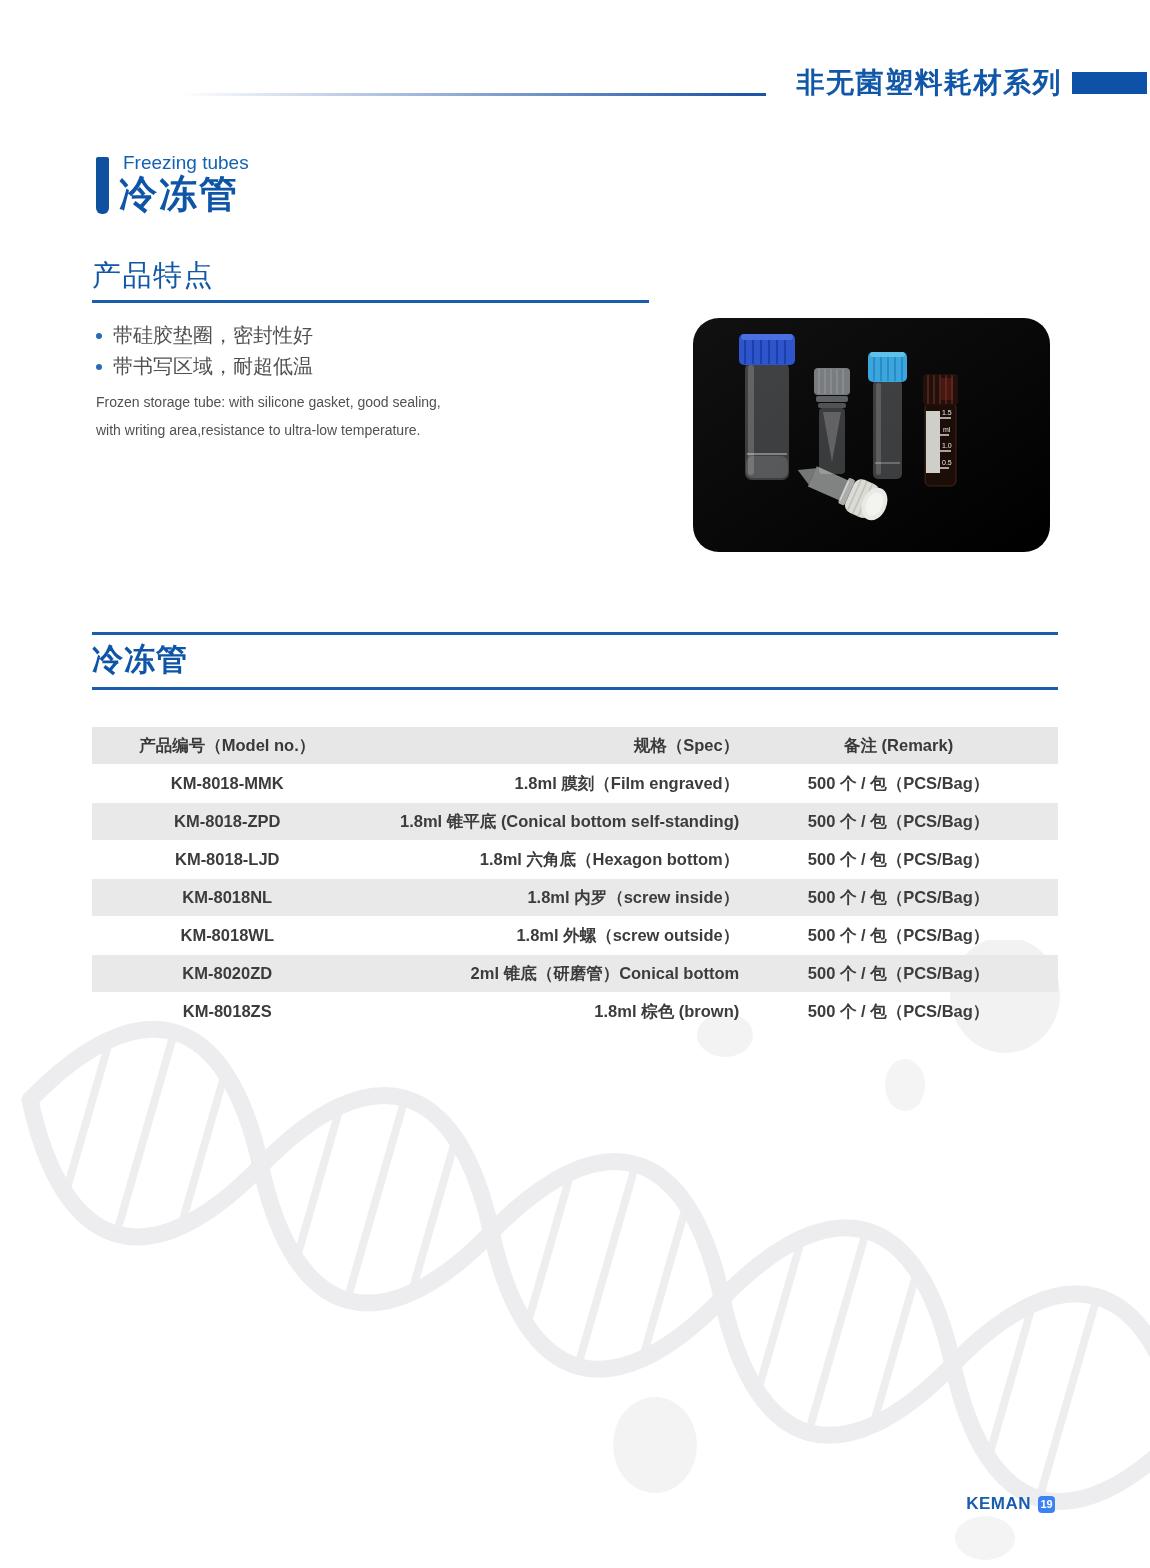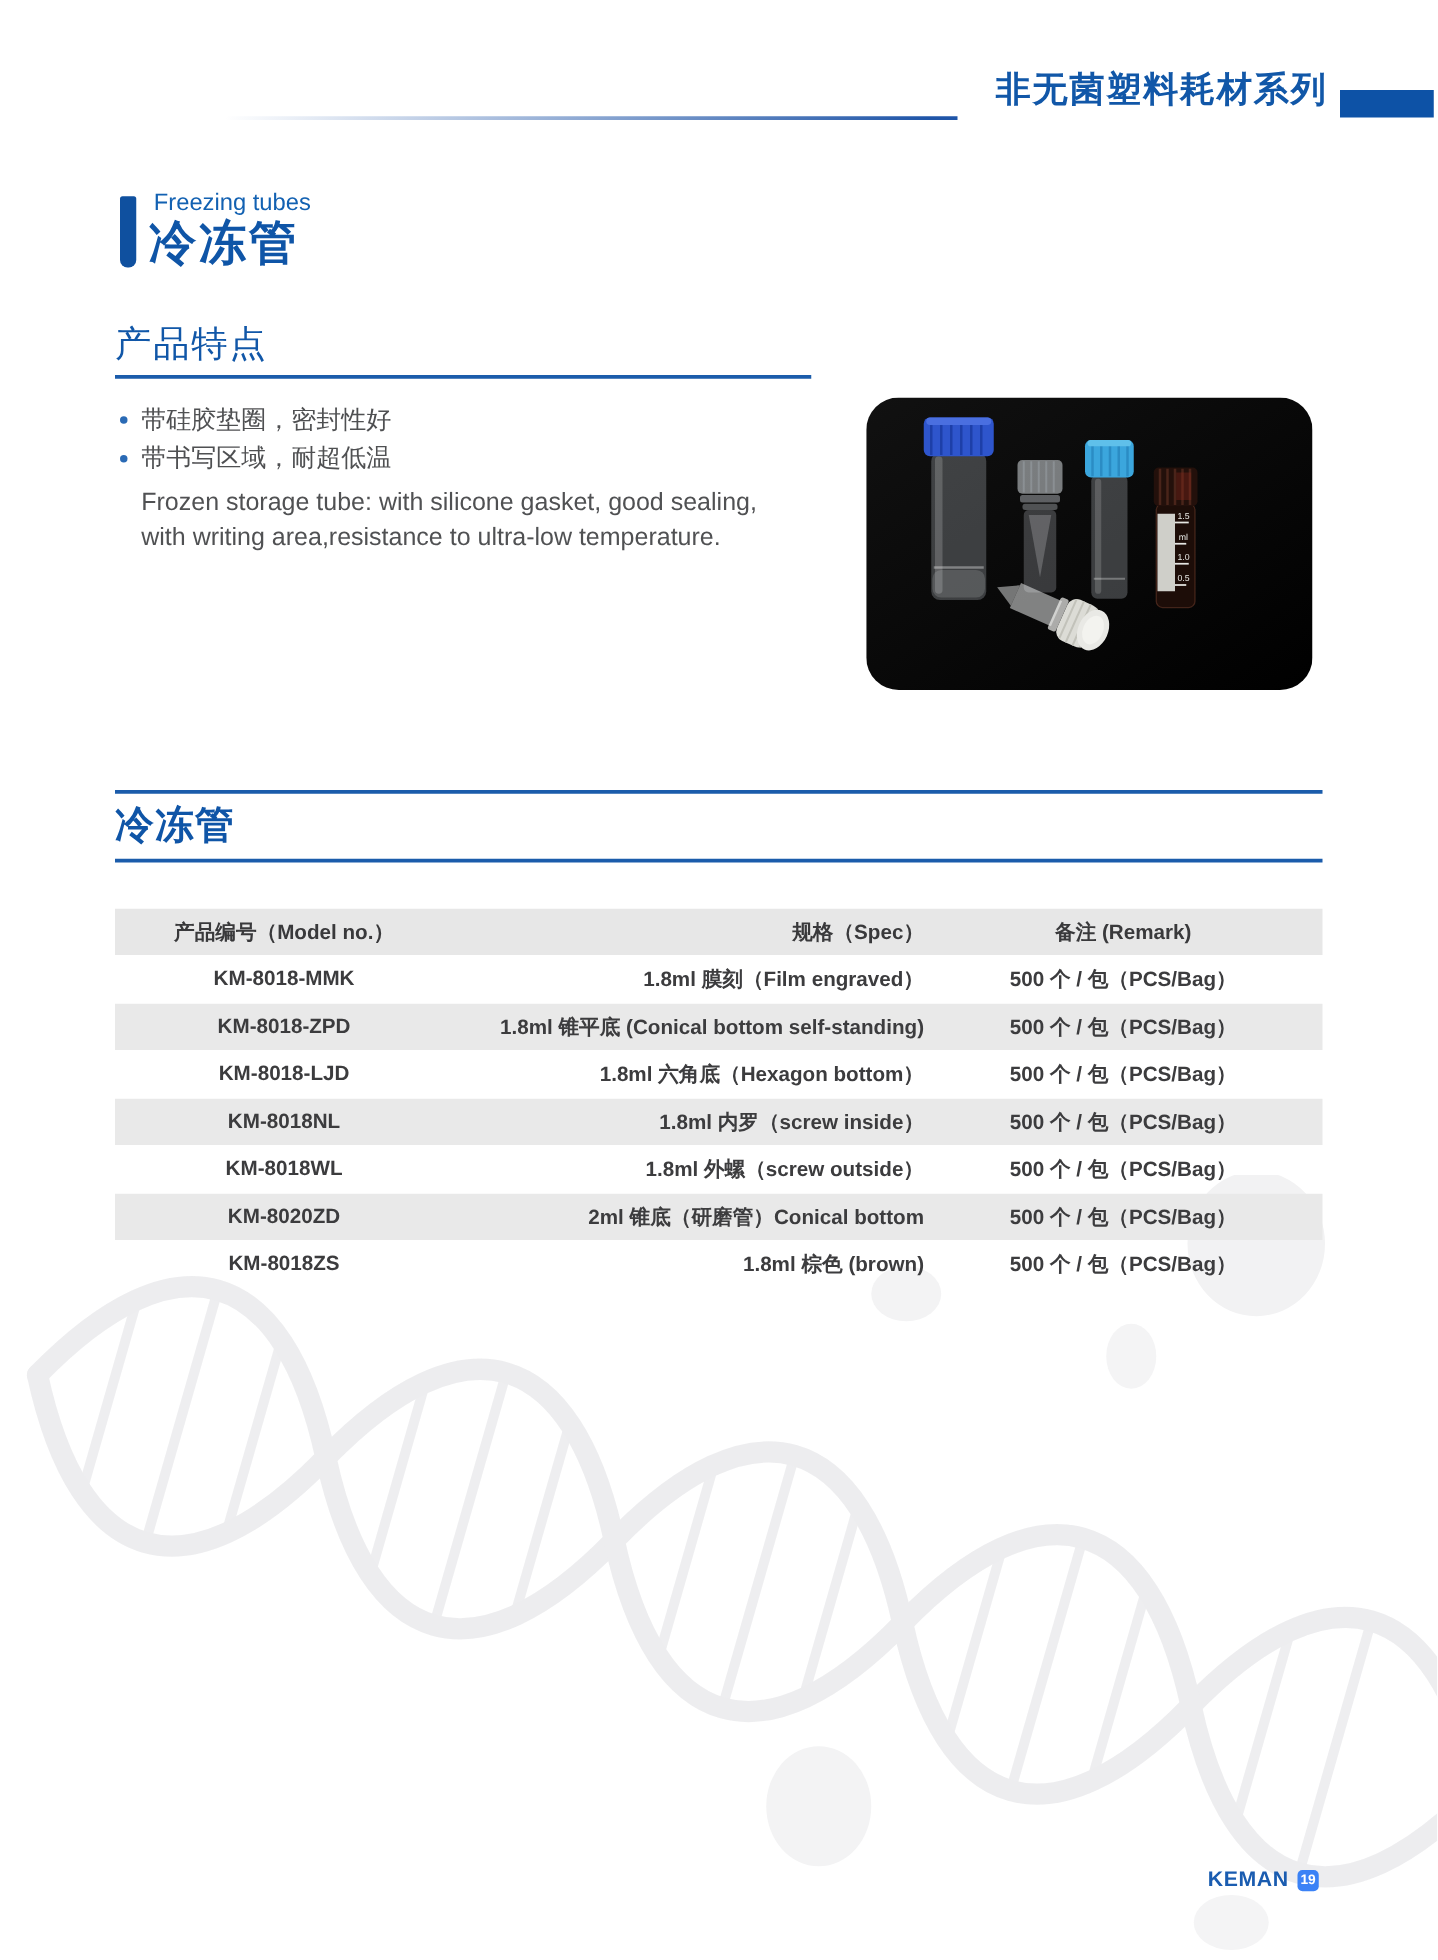--- a/index.html
+++ b/index.html
@@ -8,40 +8,40 @@
     overflow:hidden; font-family:"Liberation Sans","DejaVu Sans",sans-serif;
   }
   .page * { box-sizing:border-box; }
 
   
   .header-grad-line {
     position:absolute; left:180px; top:93px; width:586px; height:3px;
     background:linear-gradient(to right, rgba(31,85,168,0), rgba(31,85,168,0.12) 12%, #1f55a8 96%);
   }
   .series-title {
-    position:absolute; top:53px; right:88px; font-size:28px; font-weight:bold;
+    position:absolute; top:64px; right:88px; font-size:28px; font-weight:bold;
     color:#1157a8; letter-spacing:1.5px; white-space:nowrap;
   }
   .header-bar { position:absolute; top:72px; left:1072px; width:75px; height:22px; background:#0d52a6; }
 
   
   .sec-bar {
     position:absolute; left:96px; top:157px; width:13px; height:57px;
     background:#0f509f; border-radius:2px 2px 6px 6px;
   }
   .sec-sub { position:absolute; left:123px; top:152px; font-size:19px; font-weight:400; color:#1261b2; }
   .sec-title { position:absolute; left:119px; top:169px; font-size:38px; font-weight:bold; color:#0f55a7; letter-spacing:2px; }
 
   
   .feat-heading { position:absolute; left:92px; top:256px; font-size:29px; font-weight:normal; color:#1157a8; letter-spacing:1.5px; }
   .feat-underline { position:absolute; left:92px; top:300px; width:557px; height:3px; background:#1b5cab; }
   .bullet-list { position:absolute; left:96px; top:320px; }
   .bullet-item { display:flex; align-items:center; gap:11px; font-size:20px; color:#4f5052; height:31px; }
   .dot { width:6px; height:6px; border-radius:50%; background:#2a6ab5; flex:0 0 auto; }
-  .desc { position:absolute; left:96px; top:388px; font-size:20px; color:#505153; line-height:28px;margin-left:17px; }
+  .desc { position:absolute; left:96px; top:388px; font-size:14px; color:#505153; line-height:28px; }
 
   
   .photo { position:absolute; left:693px; top:318px; width:357px; height:234px; }
 
   
   .tsec-line-top    { position:absolute; left:92px; top:632px; width:966px; height:3px; background:#1b5cab; }
   .tsec-title       { position:absolute; left:92px; top:639px; font-size:31px; font-weight:bold; color:#0f55a7; letter-spacing:1px; }
   .tsec-line-bottom { position:absolute; left:92px; top:687px; width:966px; height:3px; background:#1b5cab; }
 
   .ptable { position:absolute; left:92px; top:727px; width:966px; z-index:2; }

